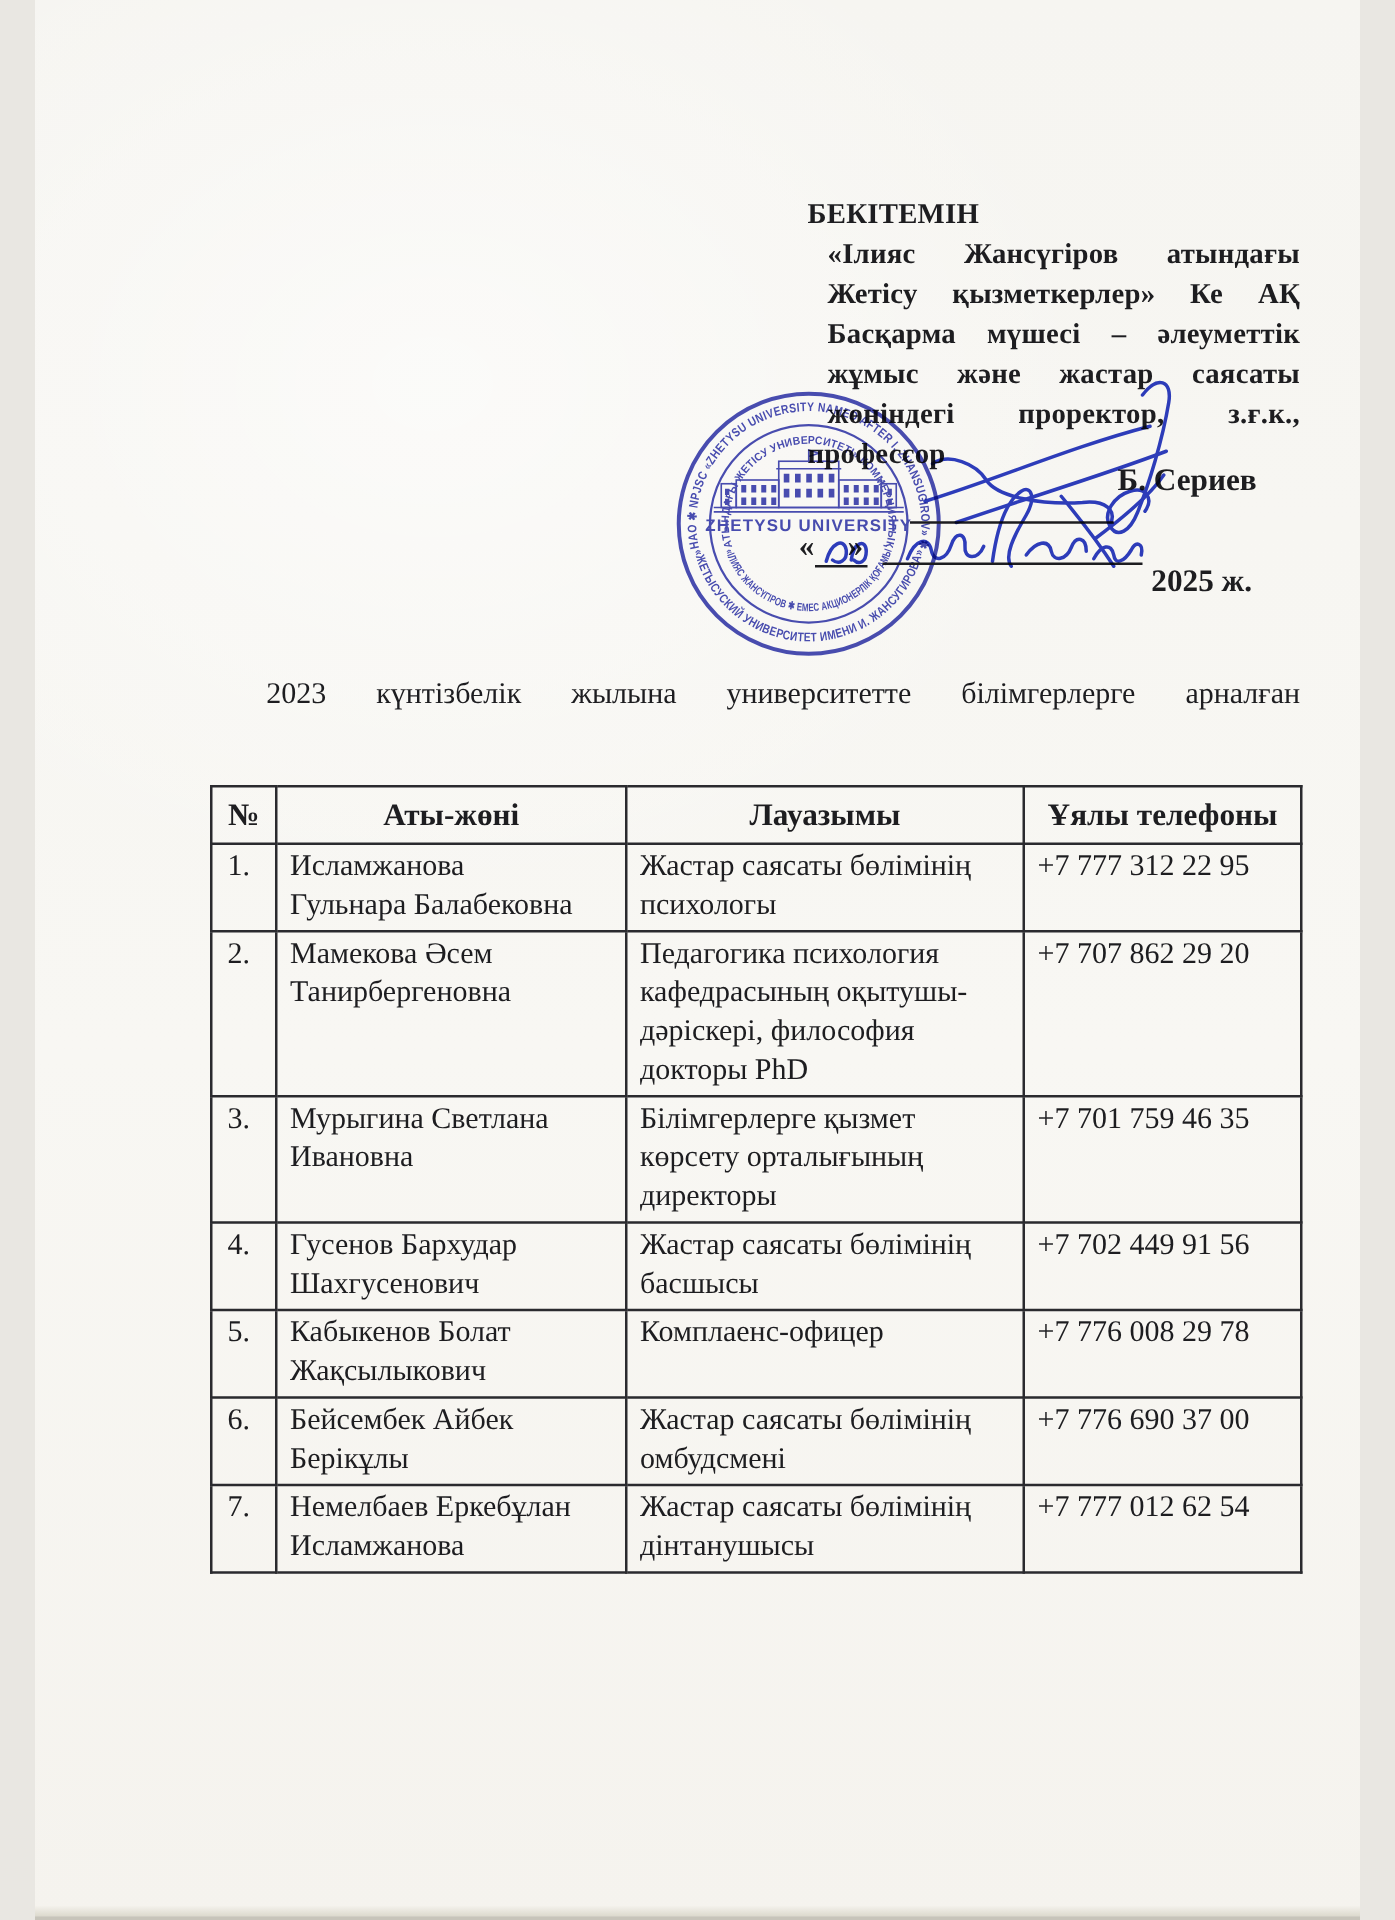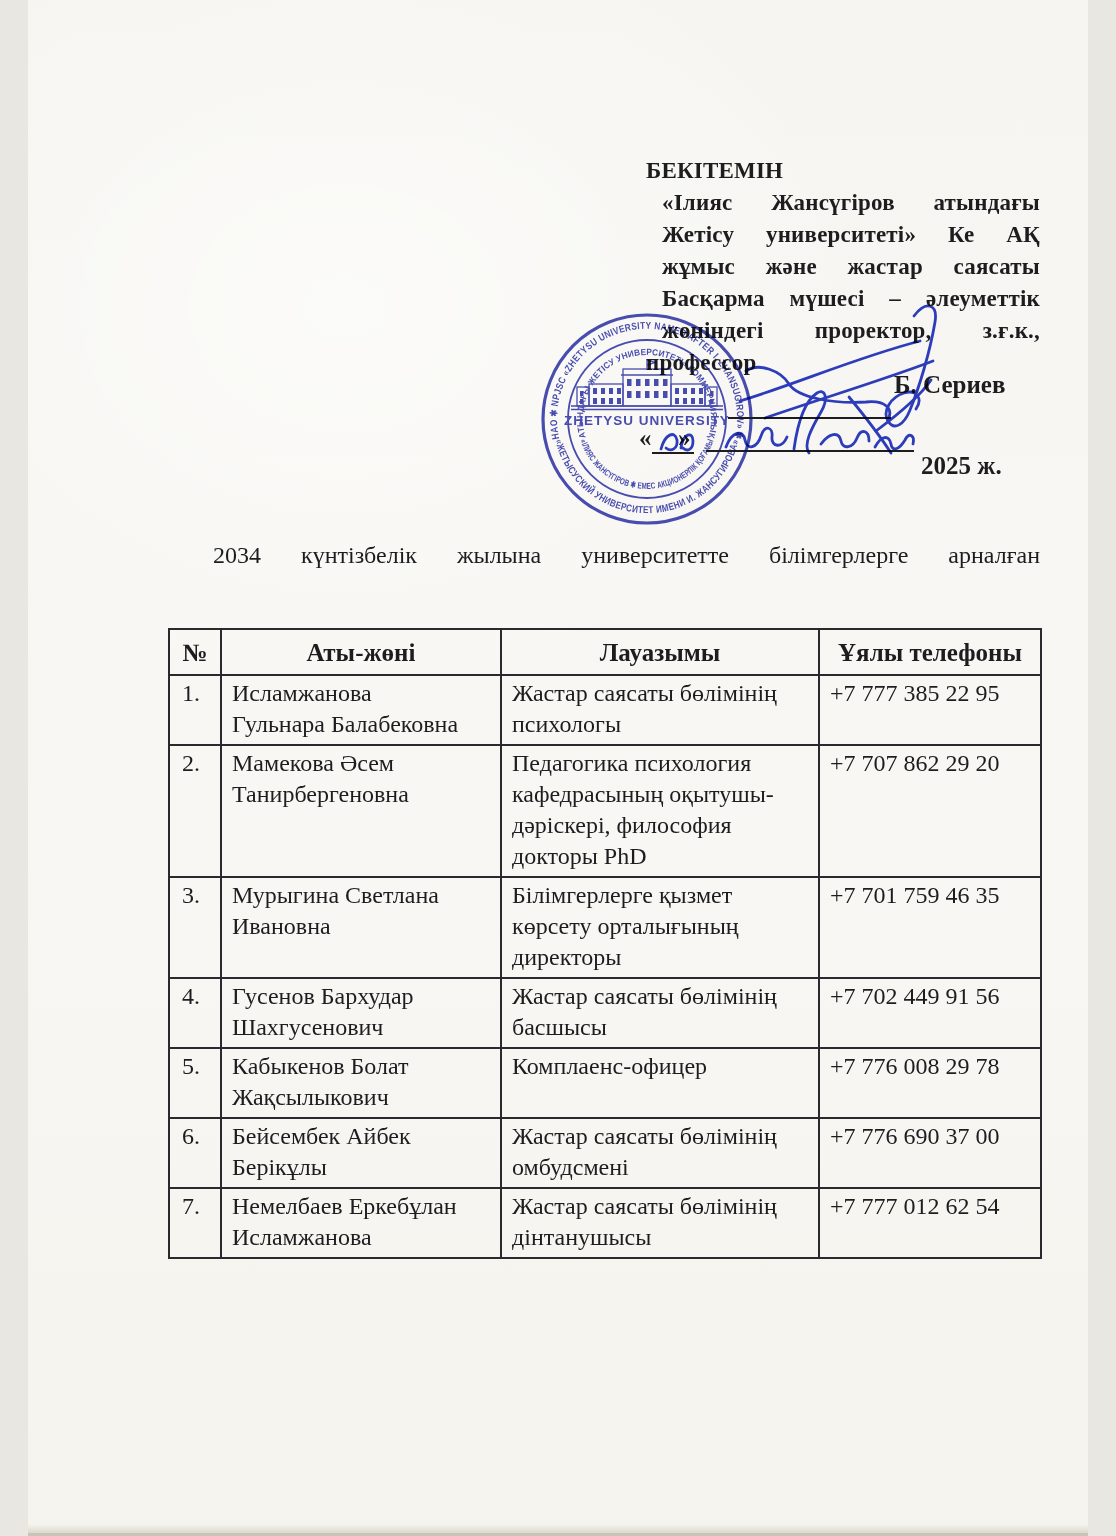--- a/index.html
+++ b/index.html
@@ -61,23 +61,23 @@
   .pre { white-space:pre-line;margin-top:12px; }
 </style>
 </head>
 <body>
 
 <div class="page">
 
   <div class="approval">
     <div>БЕКІТЕМІН</div>
     <div class="jline">«Ілияс Жансүгіров атындағы</div>
-    <div class="jline">Жетісу университеті» Ке АҚ</div>
+    <div class="jline">Жетісу қызметкерлер» Ке АҚ</div>
+    <div class="jline">Басқарма мүшесі – әлеуметтік</div>
     <div class="jline">жұмыс және жастар саясаты</div>
-    <div class="jline">Басқарма мүшесі – әлеуметтік</div>
     <div class="jline">жөніндегі проректор, з.ғ.к.,</div>
     <div>профессор</div>
   </div>
 
   <svg class="stamp" viewBox="0 0 240 240">
     <g fill="none" stroke="#3a3fb0">
       <circle cx="120" cy="120" r="104" stroke-width="3.2"></circle>
       <circle cx="120" cy="120" r="79" stroke-width="1.8"></circle>
     </g>
     <defs>
@@ -165,21 +165,21 @@
       <path d="M766,449 C770,420 777,401 789,393 C797,388 801,398 793,412 C783,429 775,445 781,453"></path>
       <path d="M793,444 C801,433 811,431 813,441 C815,450 825,448 829,438 C833,428 841,430 841,441"></path>
       <path d="M847,447 C853,436 861,434 863,444 C864,452 871,450 877,440 C881,432 887,435 885,444"></path>
       <path d="M821,397 C835,414 852,436 863,453"></path>
       <path d="M633,449 C637,434 647,430 649,440 C650,449 643,452 638,448"></path>
       <path d="M653,448 C655,433 665,431 665,441 C665,450 659,452 655,448"></path>
     </g>
   </svg>
 
   <div class="intro">
-    <div class="l1">2034 күнтізбелік жылына университетте білімгерлерге арналған</div>
+    <div class="l1">2023 күнтізбелік жылына университетте білімгерлерге арналған</div>
   </div>
 
   <table class="staff">
     <colgroup>
         <col style="width:52px">
         <col style="width:280px">
         <col style="width:318px">
         <col style="width:222px">
       </colgroup>
     <thead>
@@ -190,21 +190,21 @@
         <th>Ұялы телефоны</th>
       </tr>
     </thead>
     <tbody id="staff-body">
     <tr>
       <td class="num">1.</td>
       <td class="pre">Исламжанова
 Гульнара Балабековна</td>
       <td class="pre">Жастар саясаты бөлімінің
 психологы</td>
-      <td>+7 777 385 22 95</td>
+      <td>+7 777 312 22 95</td>
     </tr>
 
     <tr>
       <td class="num">2.</td>
       <td class="pre">Мамекова Әсем
 Танирбергеновна</td>
       <td class="pre">Педагогика психология
 кафедрасының оқытушы-
 дәріскері, философия
 докторы PhD</td>

